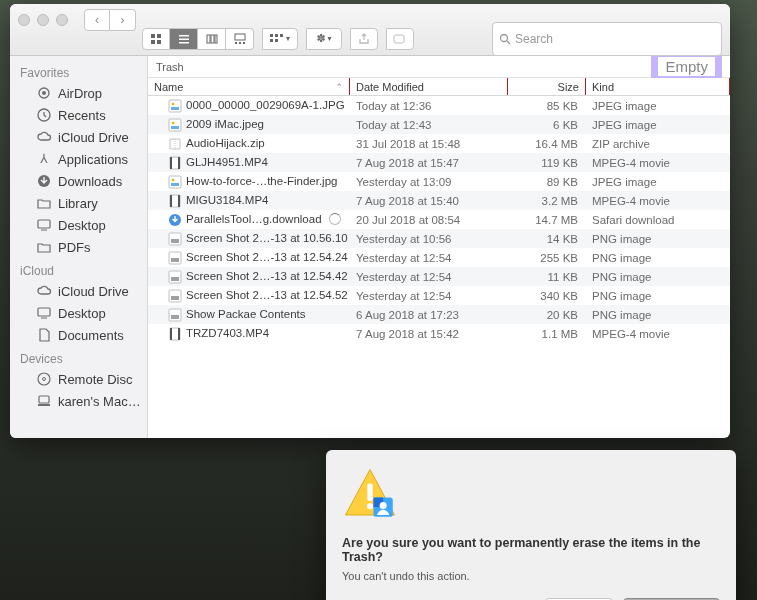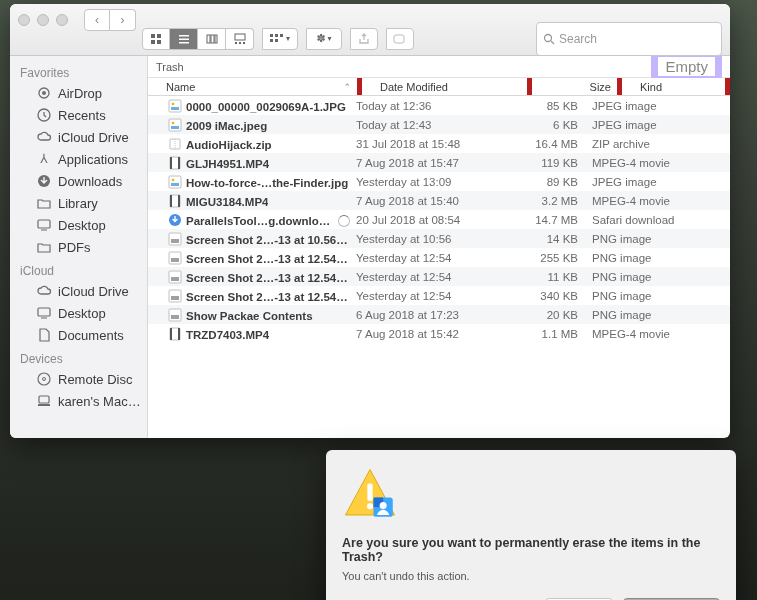--- a/index.html
+++ b/index.html
@@ -26,39 +26,39 @@
   .navgrp .navbtn:last-child{border-radius:0 4px 4px 0;border-left:none;}
   .toolcluster{display:flex;gap:8px;align-items:center;margin-top:18px;}
   .seggrp{display:flex;}
   .segbtn{width:28px;height:22px;border:1px solid #c5c5c5;background:#fff;display:flex;align-items:center;justify-content:center;color:#666;font-size:11px;}
   .segbtn.active{background:#7b7b7b;color:#fff;}
   .seggrp .segbtn:first-child{border-radius:4px 0 0 4px;}
   .seggrp .segbtn:last-child{border-radius:0 4px 4px 0;}
   .seggrp .segbtn + .segbtn{border-left:none;}
   .titlecenter{position:absolute;left:0;right:0;top:4px;text-align:center;font-size:13px;color:#4a4a4a;pointer-events:none;}
   .titlecenter .ticon{display:inline-block;width:13px;height:13px;vertical-align:-2px;margin-right:4px;}
-  .searchbox{margin-left:auto;margin-top:18px;width:186px;height:22px;border:1px solid #c8c8c8;border-radius:4px;background:#fff;display:flex;align-items:center;color:#999;font-size:12px;padding:16px 6px;gap:4px;}
+  .searchbox{margin-left:auto;margin-top:18px;width:230px;height:22px;border:1px solid #c8c8c8;border-radius:4px;background:#fff;display:flex;align-items:center;color:#999;font-size:12px;padding:16px 6px;gap:4px;}
   .body{flex:1;display:flex;min-height:0;}
   .sidebar{width:138px;background:#f2f1f3;border-right:1px solid #d7d7d7;overflow:auto;padding:4px 0;}
   .sb-head{font-size:12px;color:#8a8a8a;padding:6px 10px 2px;}
   .sb-item{font-size:13px;color:#3b3b3b;padding:3px 10px 3px 26px;display:flex;align-items:center;gap:6px;white-space:nowrap;overflow:hidden;text-overflow:ellipsis;}
   .sb-item .ic{width:16px;height:16px;display:inline-flex;align-items:center;justify-content:center;color:#6d6d6d;font-size:13px;}
   .main{flex:1;display:flex;flex-direction:column;min-width:0;}
   .pathrow{height:22px;border-bottom:1px solid #e2e2e2;display:flex;align-items:center;padding:0 8px;font-size:11px;color:#5a5a5a;}
   .emptybtn{margin-left:auto;font-size:15px;color:#888;border:7px solid #c4b5fd;border-radius:3px;padding:1px 7px;background:#fff;}
   .cols{height:18px;background:#fff;border-bottom:1px solid #d8d8d8;display:flex;font-size:11px;color:#3a3a3a;}
-  .cols div{padding:2px 6px;border-right:5px solid #b91c1c;display:flex;align-items:center;margin-left:12px;}
+  .cols div{padding:2px 6px;border-right:1px solid #b91c1c;display:flex;align-items:center;}
   .c-name{flex:0 0 202px;}
   .c-date{flex:0 0 158px;}
   .c-size{flex:0 0 78px;justify-content:flex-end;}
   .c-kind{flex:1;border-right:none;}
   .rows{flex:1;overflow:auto;}
   .row{display:flex;font-size:11.5px;color:#3c3c3c;height:19px;align-items:center;}
   .row:nth-child(even){background:#f5f6f8;}
-  .row .rn{flex:0 0 202px;padding-left:20px;display:flex;align-items:flex-end;gap:4px;white-space:nowrap;overflow:hidden;font-weight:bold;}
+  .row .rn{flex:0 0 202px;padding-left:20px;display:flex;align-items:flex-start;gap:4px;white-space:nowrap;overflow:hidden;}
   .row .rn .fic{width:14px;height:14px;display:inline-block;}
   .row .rd{flex:0 0 158px;color:#6b6b6b;padding-left:6px;}
   .row .rs{flex:0 0 78px;text-align:right;color:#6b6b6b;padding-right:8px;}
   .row .rk{flex:1;color:#6b6b6b;padding-left:6px;}
   .sort-ind{margin-left:auto;color:#888;font-size:9px;}
   .progress-ring{width:12px;height:12px;border:1.5px solid #bbb;border-top-color:#777;border-radius:50%;display:inline-block;margin-left:3px;flex:none;}
 
   .dialog{position:absolute;left:326px;top:450px;width:410px;background:#f0f0f0;border-radius:6px;box-shadow:0 10px 30px rgba(0,0,0,.55);padding:16px 16px 14px;display:flex;gap:14px;flex-direction:column;}
   .dialog .warn{width:56px;height:56px;flex:none;position:relative;}
   .dialog .dcontent{flex:1;font-size:12px;color:#333;}

